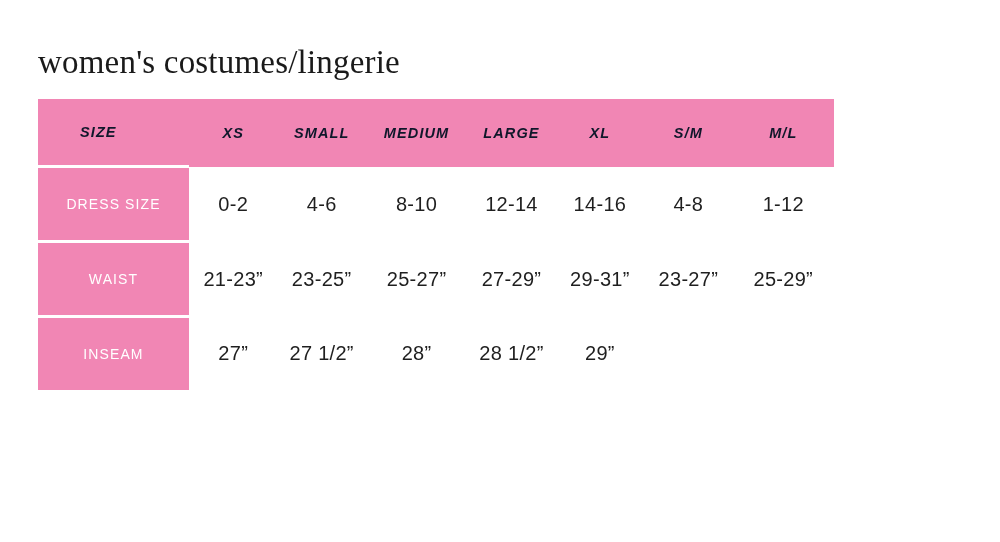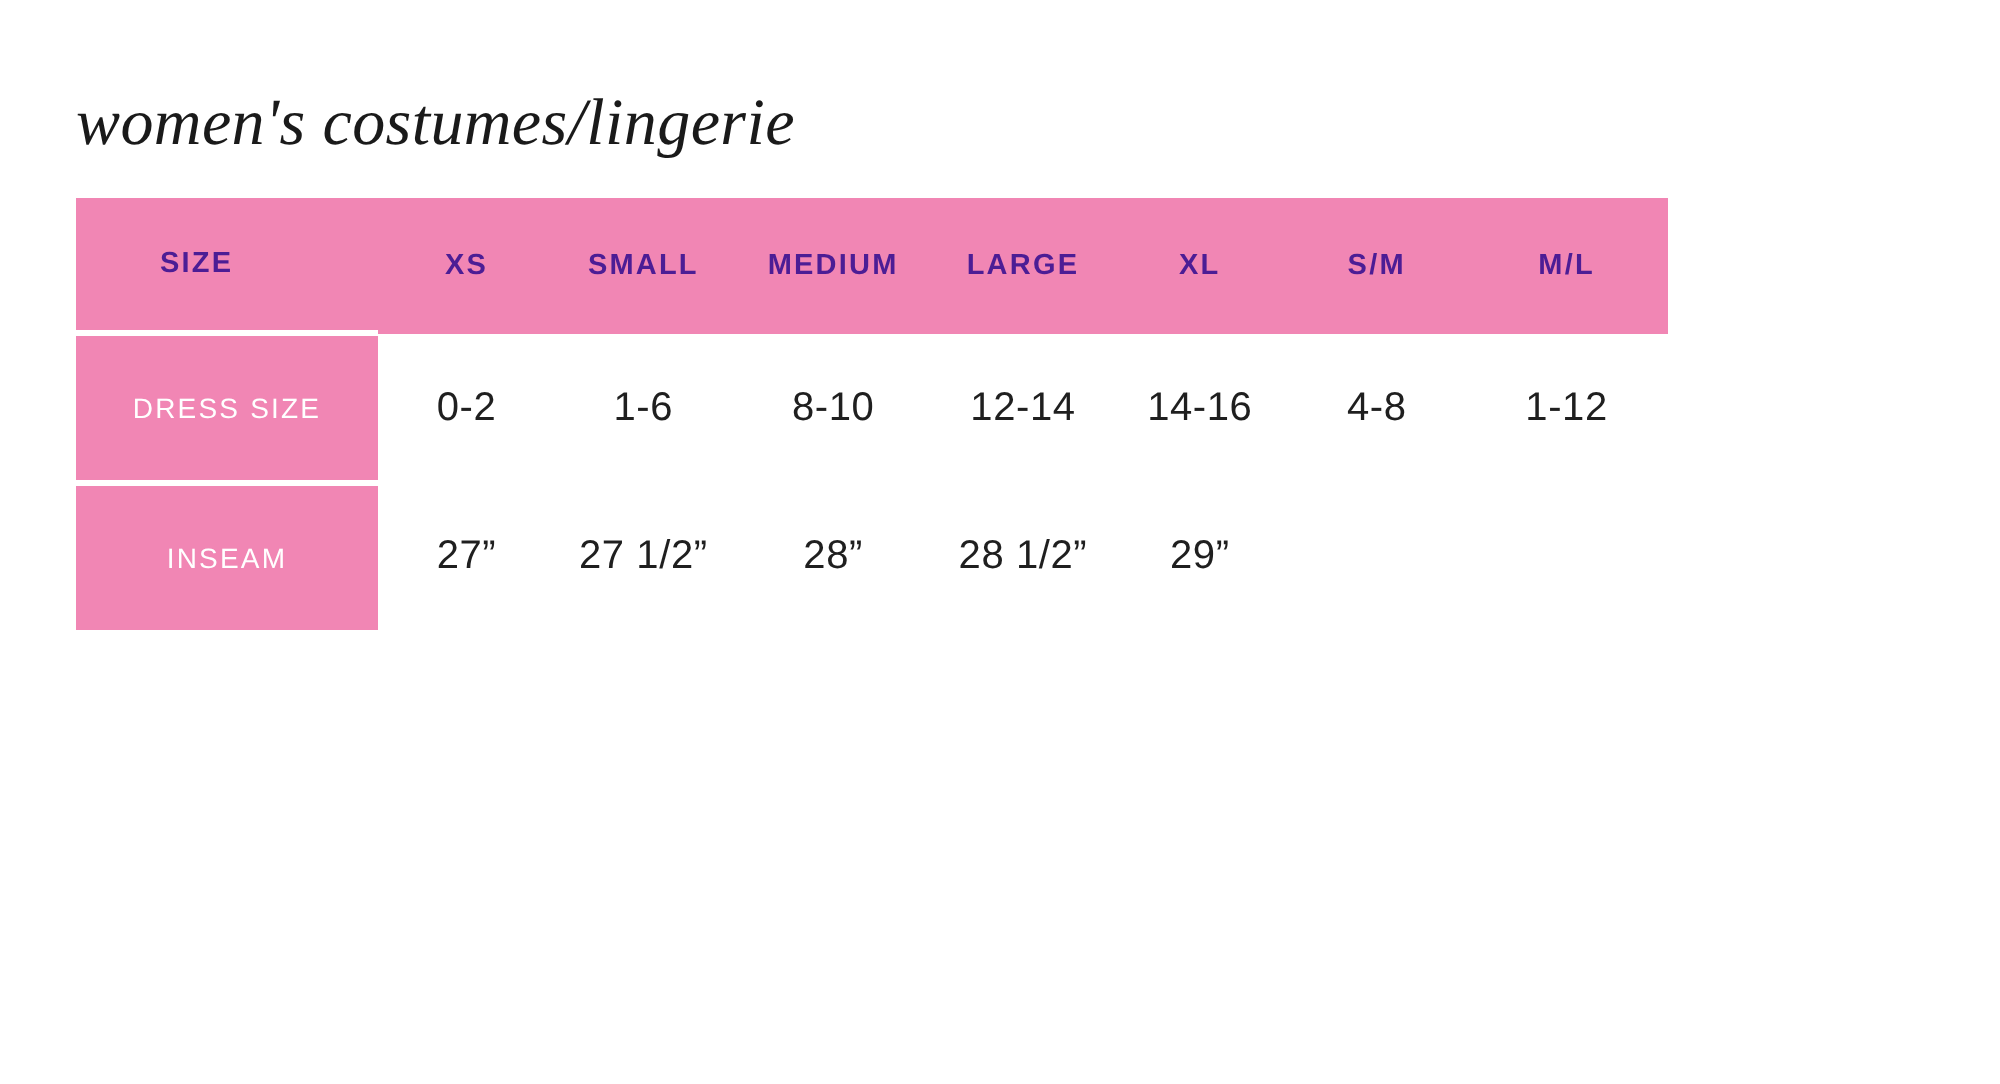--- a/index.html
+++ b/index.html
@@ -17,21 +17,20 @@
     position: relative;
     width: 1000px;
     height: 542px;
     background: #ffffff;
   }
   .title {
     position: absolute;
     left: 38px;
     top: 44px;
     font-family: "Liberation Serif", serif;
-    font-style: italic;
     font-size: 33px;
     color: #1a1a1a;
     letter-spacing: 0.2px;
     white-space: nowrap;
   }
   .size-table {
     position: absolute;
     left: 38px;
     top: 99px;
     width: 796px;
@@ -41,26 +40,27 @@
   .size-table td, .size-table th {
     padding: 0;
     margin: 0;
   }
   
   .hdr-row {
     height: 66px;
   }
   .hdr-cell {
     background: #f186b4;
-    color: #4c1d95;
+    color: #0f172a;
     font-size: 14.5px;
     letter-spacing: 1.1px;
     text-align: center;
     vertical-align: middle;
     height: 66px;
+    font-style: italic;
   }
   .hdr-cell.first {
     text-align: left;
     padding-left: 42px;
   }
   
   .body-row {
     height: 72px;
   }
   .row-label {
@@ -112,26 +112,36 @@
         <th class="hdr-cell">LARGE</th>
         <th class="hdr-cell">XL</th>
         <th class="hdr-cell">S/M</th>
         <th class="hdr-cell">M/L</th>
       </tr>
     </thead>
     <tbody>
       <tr class="body-row">
         <td class="row-label">DRESS SIZE</td>
         <td class="data-cell">0-2</td>
-        <td class="data-cell">1-6</td>
+        <td class="data-cell">4-6</td>
         <td class="data-cell">8-10</td>
         <td class="data-cell">12-14</td>
         <td class="data-cell">14-16</td>
         <td class="data-cell">4-8</td>
         <td class="data-cell">1-12</td>
+      </tr>
+      <tr class="body-row">
+        <td class="row-label">WAIST</td>
+        <td class="data-cell">21-23”</td>
+        <td class="data-cell">23-25”</td>
+        <td class="data-cell">25-27”</td>
+        <td class="data-cell">27-29”</td>
+        <td class="data-cell">29-31”</td>
+        <td class="data-cell">23-27”</td>
+        <td class="data-cell">25-29”</td>
       </tr>
       <tr class="body-row">
         <td class="row-label">INSEAM</td>
         <td class="data-cell">27”</td>
         <td class="data-cell">27 1/2”</td>
         <td class="data-cell">28”</td>
         <td class="data-cell">28 1/2”</td>
         <td class="data-cell">29”</td>
         <td class="data-cell"></td>
         <td class="data-cell"></td>

